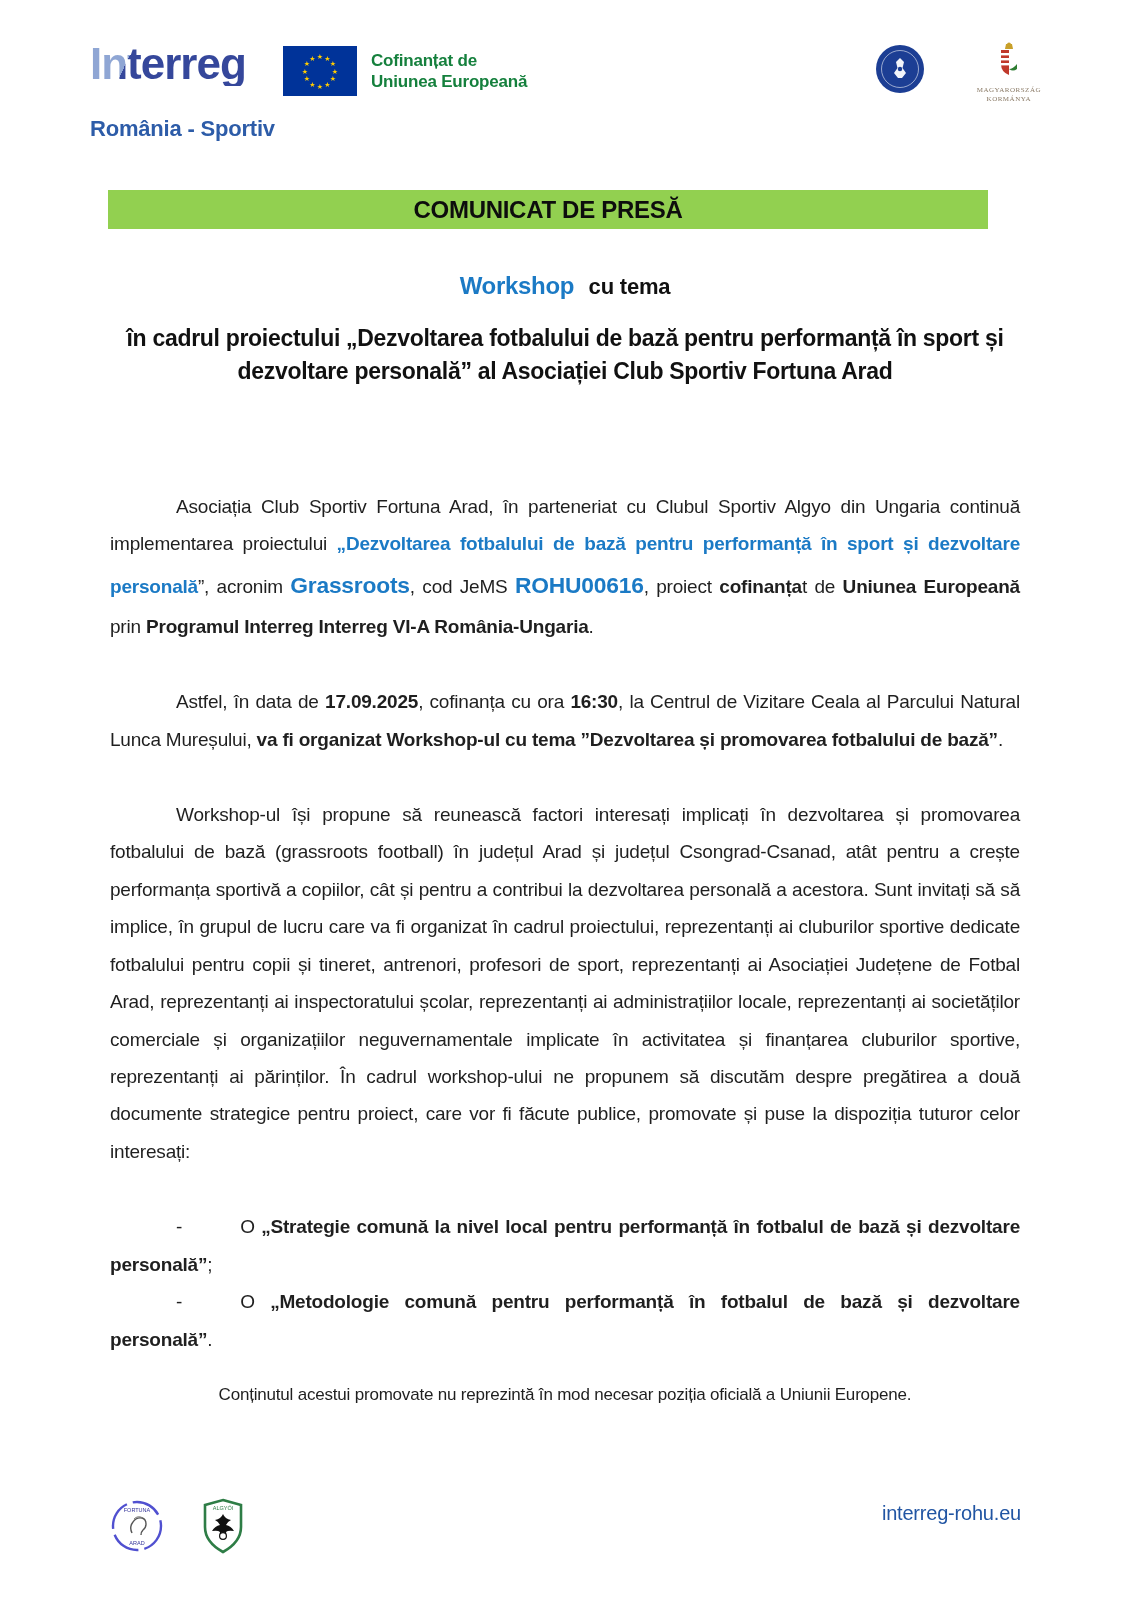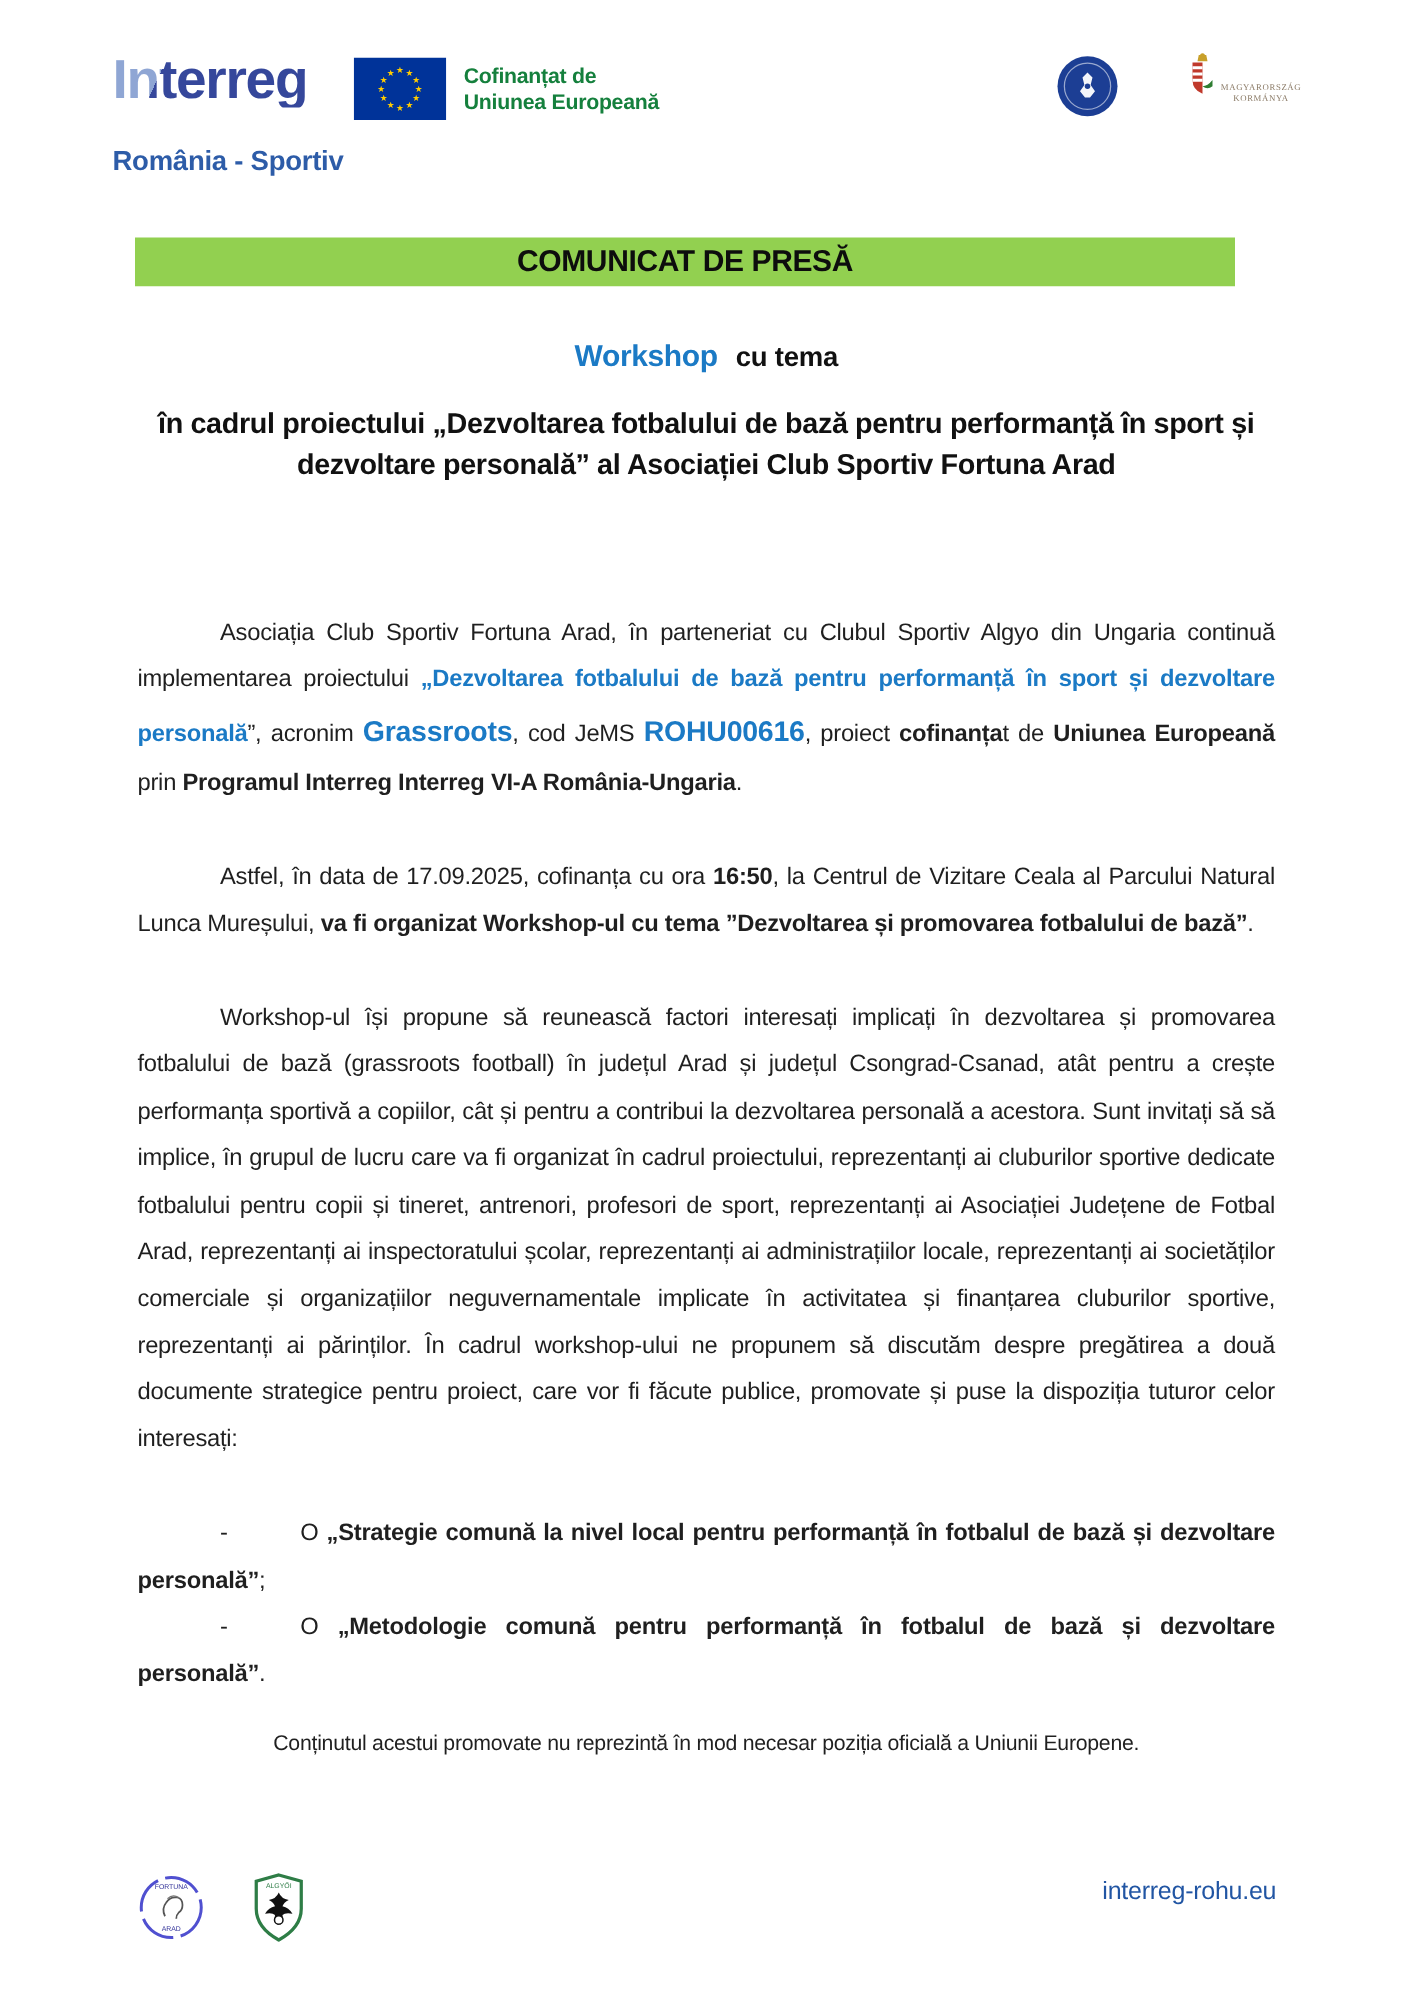--- a/index.html
+++ b/index.html
@@ -26,21 +26,21 @@
   }
   .program-name{
     position:absolute;left:0;top:74px;width:320px;
     font-size:22px;font-weight:700;color:#2d5ca8;letter-spacing:-0.2px;
   }
   .eu-block{position:absolute;left:193px;top:4px;display:flex;align-items:center;gap:14px;}
   .eu-flag{display:block;}
   .eu-caption{font-size:17px;font-weight:700;color:#15803d;line-height:1.25;letter-spacing:-0.2px;}
   .gov-logos{position:absolute;right:0;top:0;display:flex;align-items:flex-start;gap:52px;}
   .gov-ro{margin-top:2px;}
-  .gov-hu{display:flex;flex-direction:row;align-items:flex-end;}
+  .gov-hu{display:flex;flex-direction:column;align-items:center;}
   .gov-hu-text{font-size:7px;color:#8a7a66;text-align:center;line-height:1.3;letter-spacing:0.5px;margin-top:2px;font-family:"Liberation Serif",serif;}
   
   .banner{
     position:absolute;top:190px;left:108px;width:880px;height:39px;
     background:#92d050;
     display:flex;align-items:center;justify-content:center;
   }
   .banner-title{
     font-size:24px;font-weight:700;color:#0d0d0d;letter-spacing:-0.3px;
   }
@@ -143,21 +143,21 @@
   <div class="heading-area">
     <div class="line-workshop">
       <span class="workshop-word">Workshop</span>
       <span class="cu-tema">cu tema</span>
     </div>
     <div class="subtitle">în cadrul proiectului „Dezvoltarea fotbalului de bază pentru performanță în sport și dezvoltare personală” al Asociației Club Sportiv Fortuna Arad</div>
   </div>
 
   <div class="body-area">
     <p class="para"><span>Asociația Club Sportiv Fortuna Arad, în parteneriat cu Clubul Sportiv Algyo din Ungaria continuă implementarea proiectului </span><span style="font-weight: 700; color: rgb(27, 122, 197);">„Dezvoltarea fotbalului de bază pentru performanță în sport și dezvoltare personală</span><span>”, acronim </span><span style="font-weight: 700; color: rgb(27, 122, 197); font-size: 1.2em;">Grassroots</span><span>, cod JeMS </span><span style="font-weight: 700; color: rgb(27, 122, 197); font-size: 1.2em;">ROHU00616</span><span>, proiect </span><span style="font-weight: 700;">cofinanța</span><span>t de </span><span style="font-weight: 700;">Uniunea Europeană</span><span> prin </span><span style="font-weight: 700;">Programul Interreg Interreg VI-A România-Ungaria</span><span>.</span></p>
-    <p class="para"><span>Astfel, în data de </span><span style="font-weight: 400;">17.09.2025</span><span>, cofinanța cu ora </span><span style="font-weight: 700;">16:50</span><span>, la Centrul de Vizitare Ceala al Parcului Natural Lunca Mureșului, </span><span style="font-weight: 700;">va fi organizat Workshop-ul cu tema ”Dezvoltarea și promovarea fotbalului de bază”</span><span>.</span></p>
+    <p class="para"><span>Astfel, în data de </span><span style="font-weight: 700;">17.09.2025</span><span>, cofinanța cu ora </span><span style="font-weight: 700;">16:30</span><span>, la Centrul de Vizitare Ceala al Parcului Natural Lunca Mureșului, </span><span style="font-weight: 700;">va fi organizat Workshop-ul cu tema ”Dezvoltarea și promovarea fotbalului de bază”</span><span>.</span></p>
     <p class="para"><span>Workshop-ul își propune să reunească factori interesați implicați în dezvoltarea și promovarea fotbalului de bază (grassroots football) în județul Arad și județul Csongrad-Csanad, atât pentru a crește performanța sportivă a copiilor, cât și pentru a contribui la dezvoltarea personală a acestora. Sunt invitați să să implice, în grupul de lucru care va fi organizat în cadrul proiectului, reprezentanți ai cluburilor sportive dedicate fotbalului pentru copii și tineret, antrenori, profesori de sport, reprezentanți ai Asociației Județene de Fotbal Arad, reprezentanți ai inspectoratului școlar, reprezentanți ai administrațiilor locale, reprezentanți ai societăților comerciale și organizațiilor neguvernamentale implicate în activitatea și finanțarea cluburilor sportive, reprezentanți ai părinților. În cadrul workshop-ului ne propunem să discutăm despre pregătirea a două documente strategice pentru proiect, care vor fi făcute publice, promovate și puse la dispoziția tuturor celor interesați:</span></p>
     <p class="para bullet"><span>-</span><span class="seg-tab" style="width: 58px;"></span><span>O </span><span style="font-weight: 700;">„Strategie comună la nivel local pentru performanță în fotbalul de bază și dezvoltare personală”</span><span>;</span></p>
     <p class="para bullet"><span>-</span><span class="seg-tab" style="width: 58px;"></span><span>O </span><span style="font-weight: 700;">„Metodologie comună pentru performanță în fotbalul de bază și dezvoltare personală”</span><span>.</span></p>
   </div>
 
   <div class="disclaimer">Conținutul acestui promovate nu reprezintă în mod necesar poziția oficială a Uniunii Europene.</div>
 
   <div class="footer">
     <div class="footer-logos">
       <svg width="54" height="54" viewBox="0 0 54 54">

